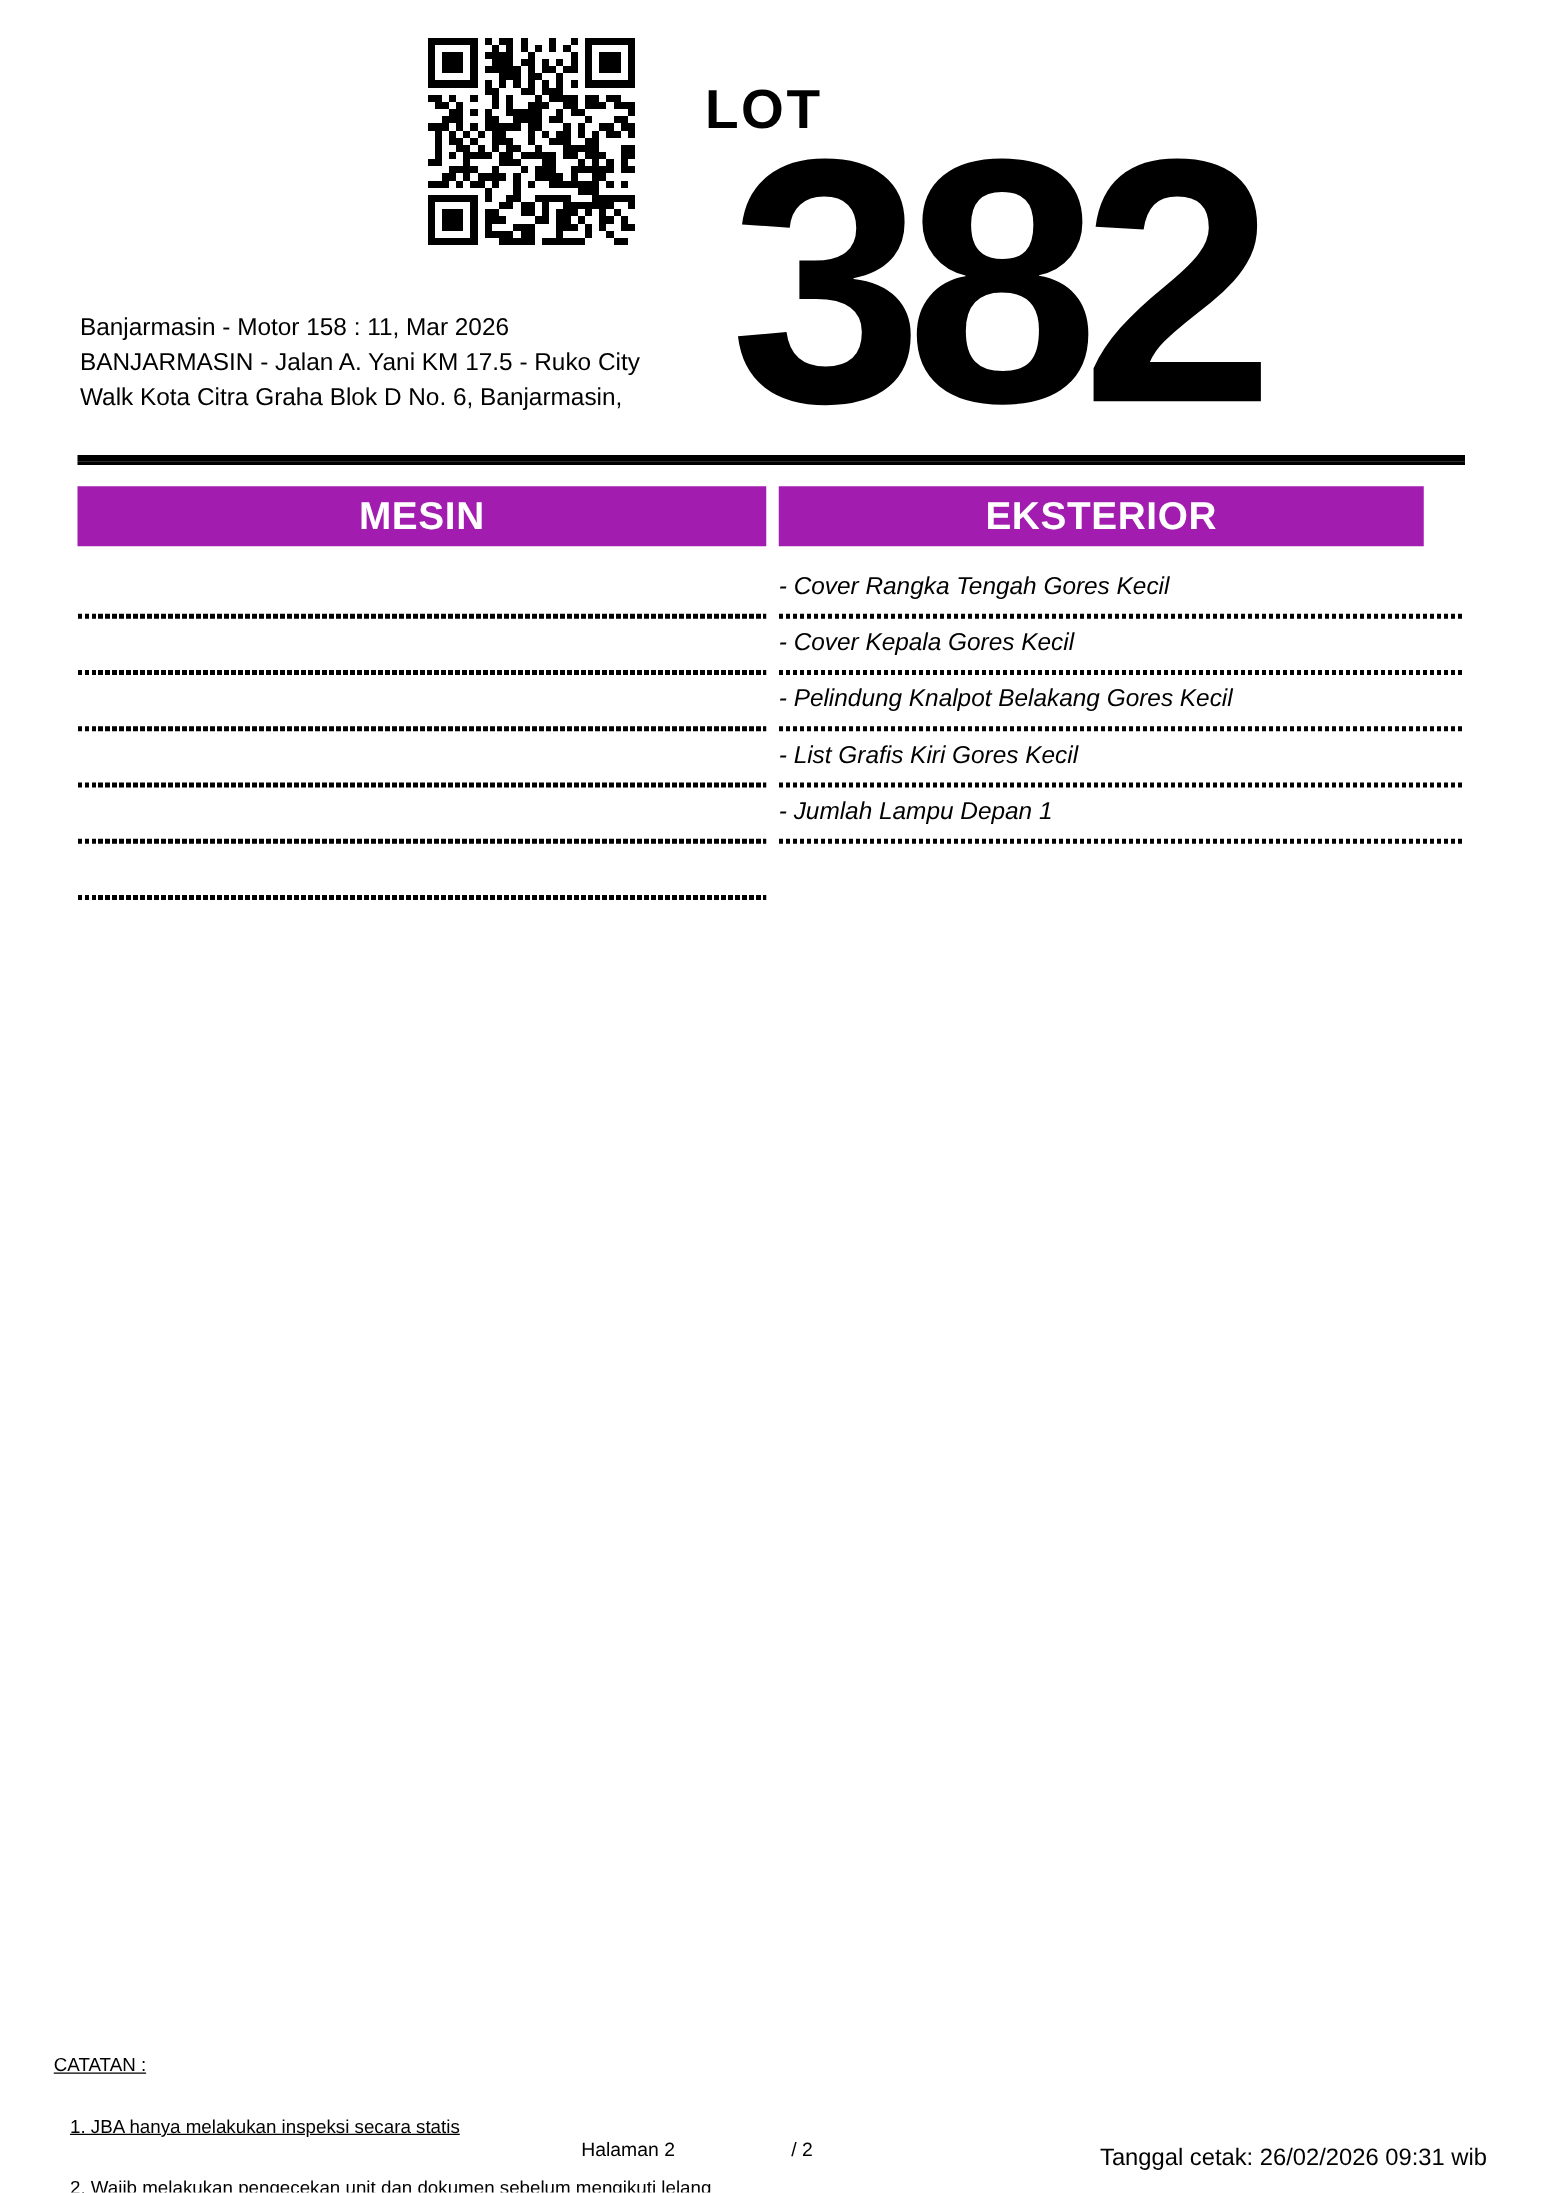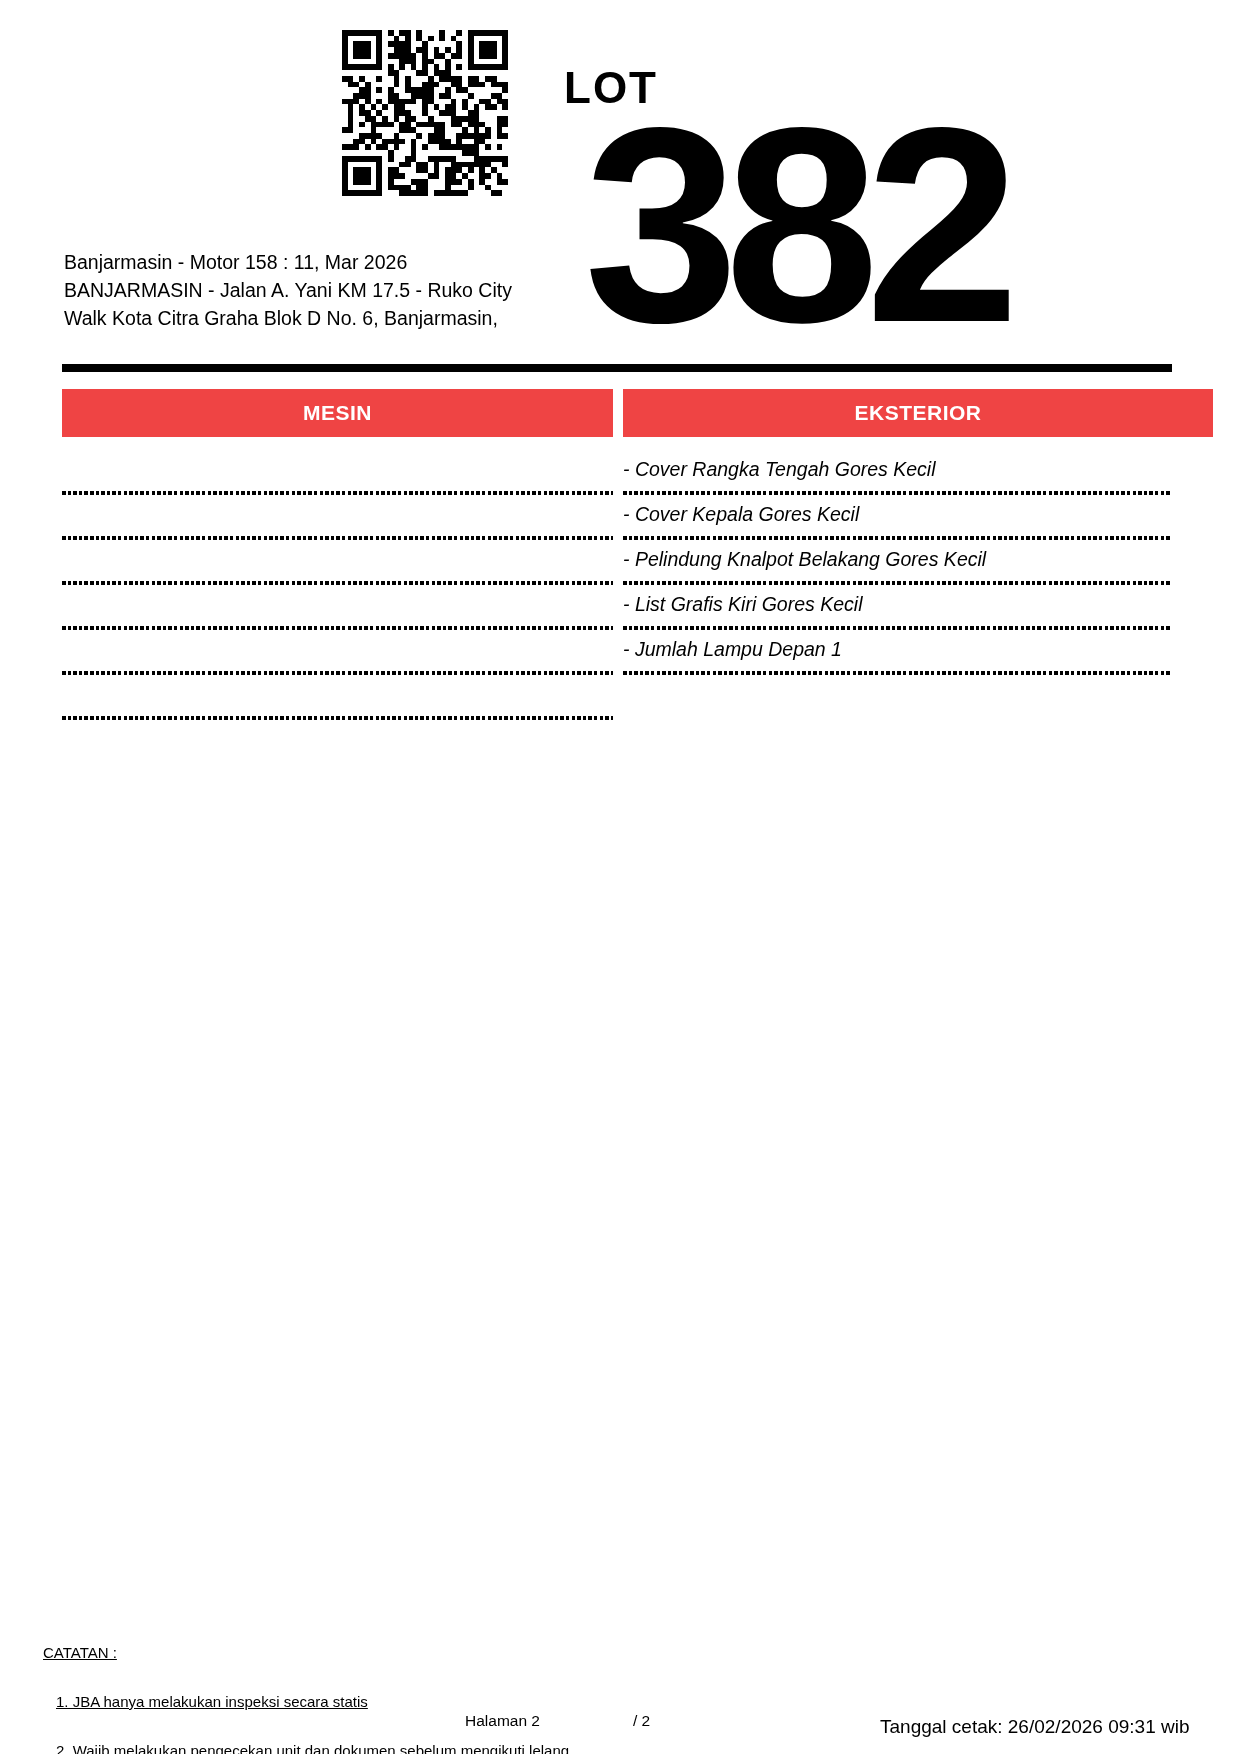--- a/index.html
+++ b/index.html
@@ -34,26 +34,26 @@
   }
 
   
   #top-rule {
     left:62px; top:364px; width:1110px; height:2px;
     border-top:5px solid #000; border-bottom:3px solid #000;
   }
 
   
   .section-bar {
-    top:389px; height:48px; background:#ef4444; color:#fff;
-    font-size:21px; font-weight:bold; text-align:center;
+    top:389px; height:48px; background:#a21caf; color:#fff;
+    font-size:31px; font-weight:bold; text-align:center;
     line-height:48px; letter-spacing:0.5px;
   }
   #bar-mesin     { left:62px;  width:551px; }
-  #bar-eksterior { left:623px; width:590px; }
+  #bar-eksterior { left:623px; width:516px; }
 
   
   .tcol { top:452px;font-style:italic; }
   #col-mesin     { left:62px;  width:551px; }
   #col-eksterior { left:623px; width:549px; }
   .trow {
     position:relative; height:45px;
     font-size:19.5px; line-height:22px;
     padding:6px 0 0 0;
     white-space:nowrap;

